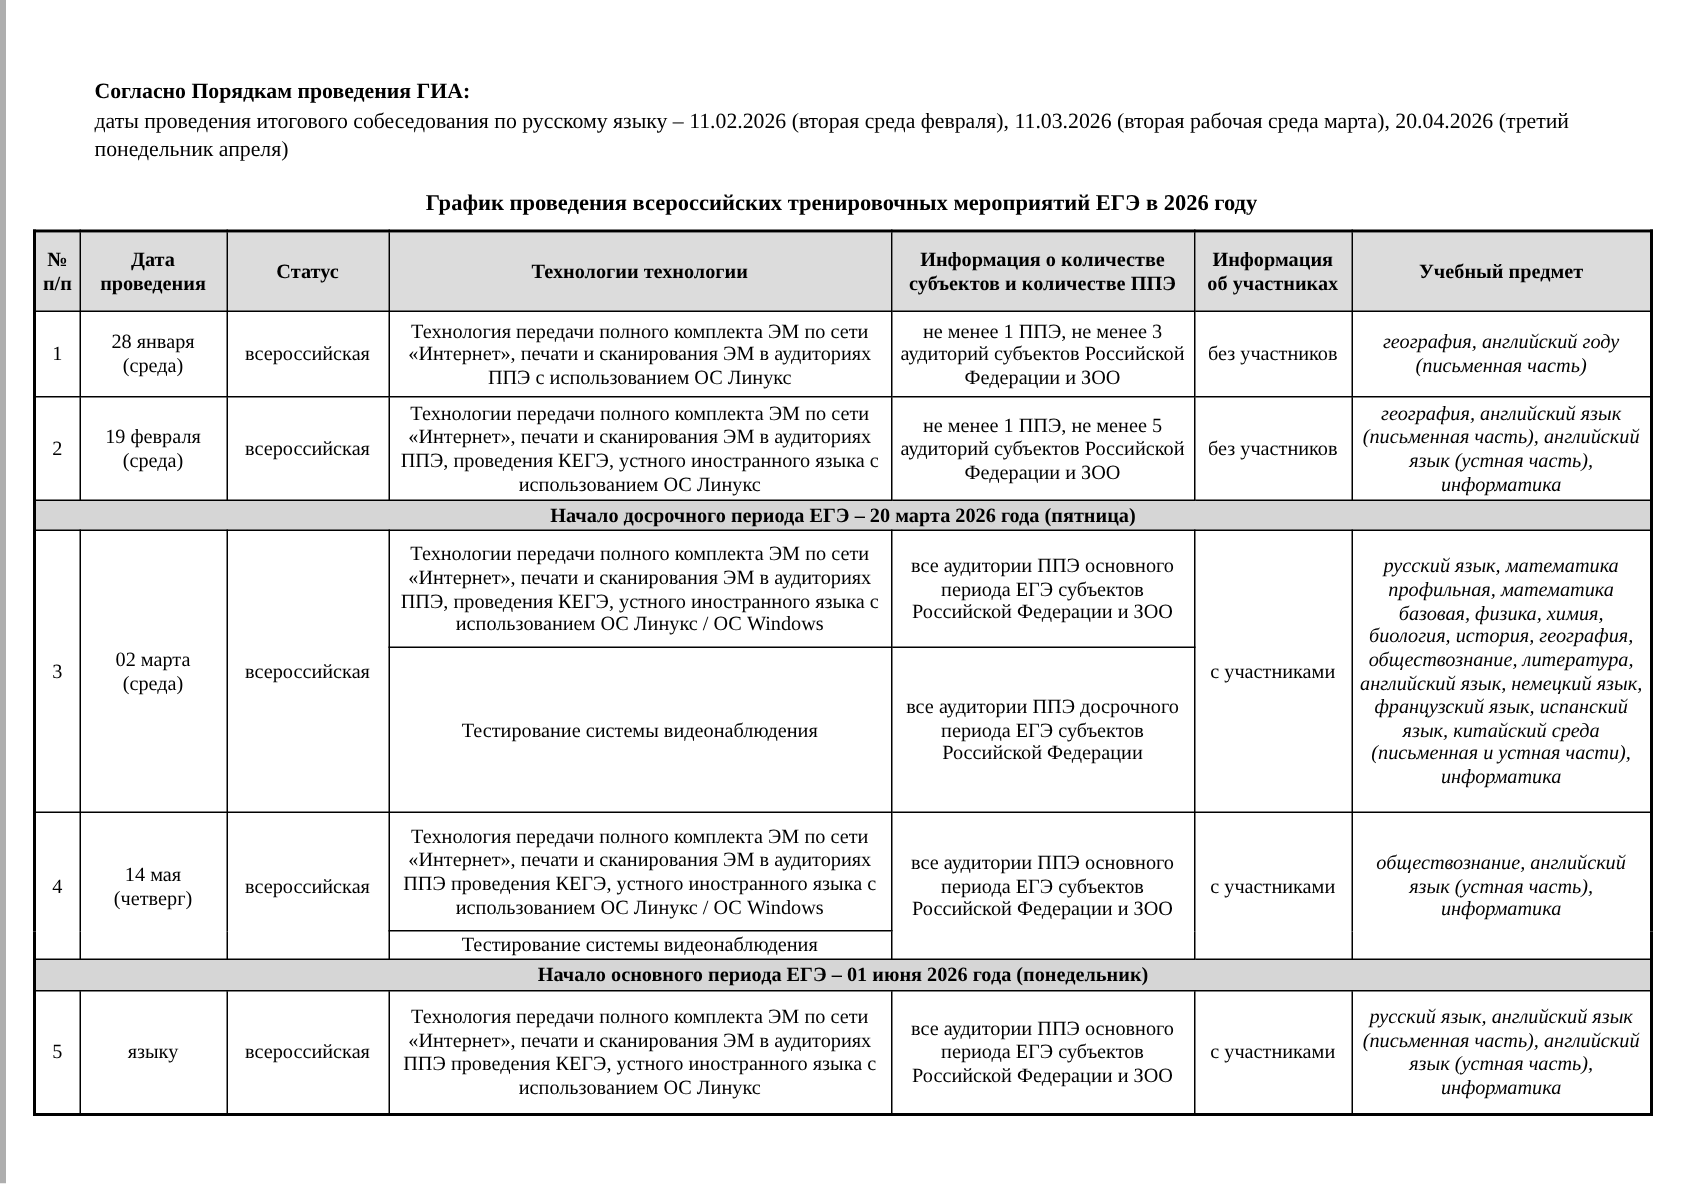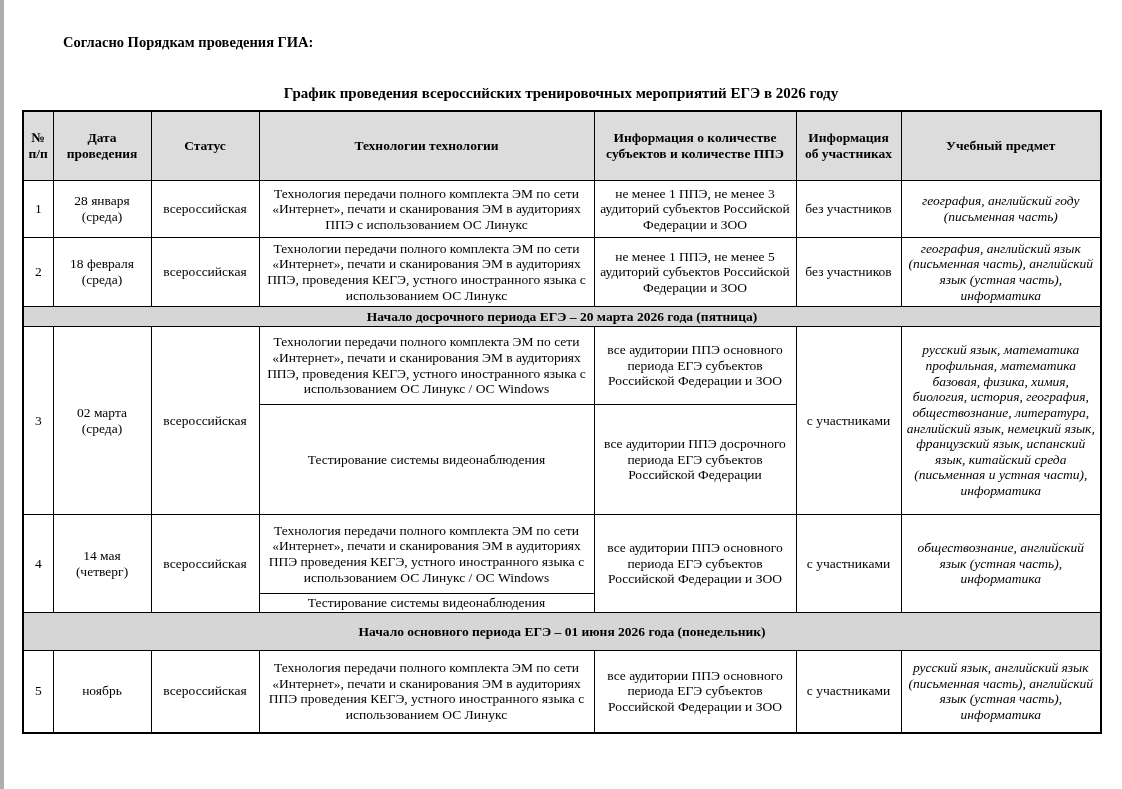--- a/index.html
+++ b/index.html
@@ -15,38 +15,38 @@
     color: #000;
     overflow: hidden;
   }
   .page-edge {
     position: absolute;
     left: 0; top: 0;
     width: 4px; height: 789px;
     background: #aeaeae;
   }
   .doc {
-    padding-top: 33px;
+    padding-top: 52px;
   }
   .intro {
     margin-left: 63px;
     width: 1022px;
     font-size: 14.5px;
     line-height: 19.5px;
   }
   .intro-heading {
     font-weight: bold;
   }
   .table-title {
     margin-left: 22px;
     width: 1078px;
     text-align: center;
     font-weight: bold;
     font-size: 15px;
-    margin-top: 32px;
+    margin-top: 17px;
     margin-bottom: 8px;
   }
   table.schedule {
     border-collapse: collapse;
     table-layout: fixed;
     width: 1078px;
     margin-left: 22px;
     font-size: 13.5px;
     line-height: 1.16;
     border: 2px solid var(--border, #000);
@@ -76,37 +76,38 @@
 </style>
 </head>
 <body>
 
 <div class="page-edge"></div>
 
 <div class="doc">
 
   <div class="intro">
     <div class="intro-heading">Согласно Порядкам проведения ГИА:</div>
+    <div>даты проведения итогового собеседования по русскому языку – 11.02.2026 (вторая среда февраля), 11.03.2026 (вторая рабочая среда марта), 20.04.2026 (третий понедельник апреля)</div>
   </div>
 
   <div class="table-title">График проведения всероссийских тренировочных мероприятий ЕГЭ в 2026 году</div>
 
   <table class="schedule">
     <colgroup>
       <col style="width:30px">
       <col style="width:98px">
       <col style="width:108px">
       <col style="width:335px">
       <col style="width:202px">
       <col style="width:105px">
       <col style="width:200px">
     </colgroup>
 
     <tbody>
-        <tr style="height:70px">
+        <tr style="height:54px">
       <th>№ п/п</th>
       <th>Дата проведения</th>
       <th>Статус</th>
       <th>Технологии технологии</th>
       <th>Информация о количестве субъектов и количестве ППЭ</th>
       <th>Информация об участниках</th>
       <th>Учебный предмет</th>
     </tr>
 
     <tr style="height:57px">
@@ -114,21 +115,21 @@
       <td>28 января (среда)</td>
       <td>всероссийская</td>
       <td class="tech">Технология передачи полного комплекта ЭМ по сети «Интернет», печати и сканирования ЭМ в аудиториях ППЭ с использованием ОС Линукс</td>
       <td>не менее 1 ППЭ, не менее 3 аудиторий субъектов Российской Федерации и ЗОО</td>
       <td>без участников</td>
       <td class="subj">география, английский году (письменная часть)</td>
     </tr>
 
     <tr style="height:69px">
       <td>2</td>
-      <td>18 февраля (среда)</td>
+      <td>19 февраля (среда)</td>
       <td>всероссийская</td>
       <td class="tech">Технологии передачи полного комплекта ЭМ по сети «Интернет», печати и сканирования ЭМ в аудиториях ППЭ, проведения КЕГЭ, устного иностранного языка с использованием ОС Линукс</td>
       <td>не менее 1 ППЭ, не менее 5 аудиторий субъектов Российской Федерации и ЗОО</td>
       <td>без участников</td>
       <td class="subj">география, английский язык (письменная часть), английский язык (устная часть), информатика</td>
     </tr>
 
     <tr class="section-row" style="height:20px">
       <td colspan="7">Начало досрочного периода ЕГЭ – 20 марта 2026 года (пятница)</td>
     </tr>
@@ -153,27 +154,27 @@
       <td rowspan="2">всероссийская</td>
       <td class="tech">Технология передачи полного комплекта ЭМ по сети «Интернет», печати и сканирования ЭМ в аудиториях ППЭ проведения КЕГЭ, устного иностранного языка с использованием ОС Линукс / ОС Windows</td>
       <td rowspan="2">все аудитории ППЭ основного периода ЕГЭ субъектов Российской Федерации и ЗОО</td>
       <td rowspan="2">с участниками</td>
       <td rowspan="2" class="subj">обществознание, английский язык (устная часть), информатика</td>
     </tr>
     <tr style="height:19px">
       <td class="tech">Тестирование системы видеонаблюдения</td>
     </tr>
 
-    <tr class="section-row" style="height:38px">
+    <tr class="section-row" style="height:21px">
       <td colspan="7">Начало основного периода ЕГЭ – 01 июня 2026 года (понедельник)</td>
     </tr>
 
     <tr style="height:82px">
       <td>5</td>
-      <td>ноябрь</td>
+      <td>языку</td>
       <td>всероссийская</td>
       <td class="tech">Технология передачи полного комплекта ЭМ по сети «Интернет», печати и сканирования ЭМ в аудиториях ППЭ проведения КЕГЭ, устного иностранного языка с использованием ОС Линукс</td>
       <td>все аудитории ППЭ основного периода ЕГЭ субъектов Российской Федерации и ЗОО</td>
       <td>с участниками</td>
       <td class="subj">русский язык, английский язык (письменная часть), английский язык (устная часть), информатика</td>
     </tr>
   </tbody>
     </table>
 
 </div>

